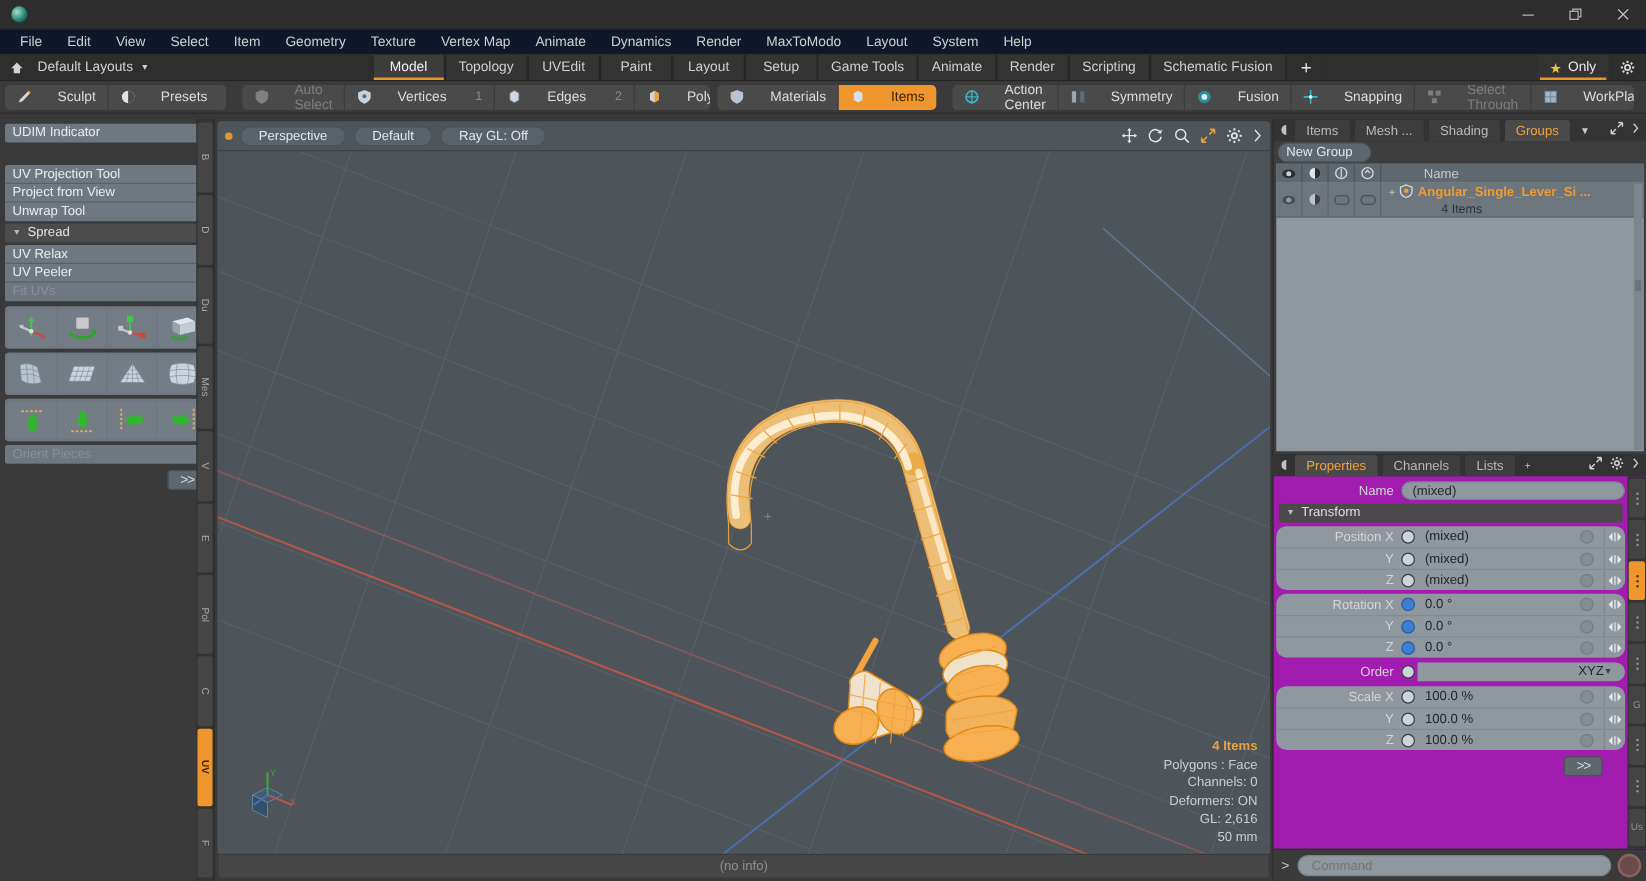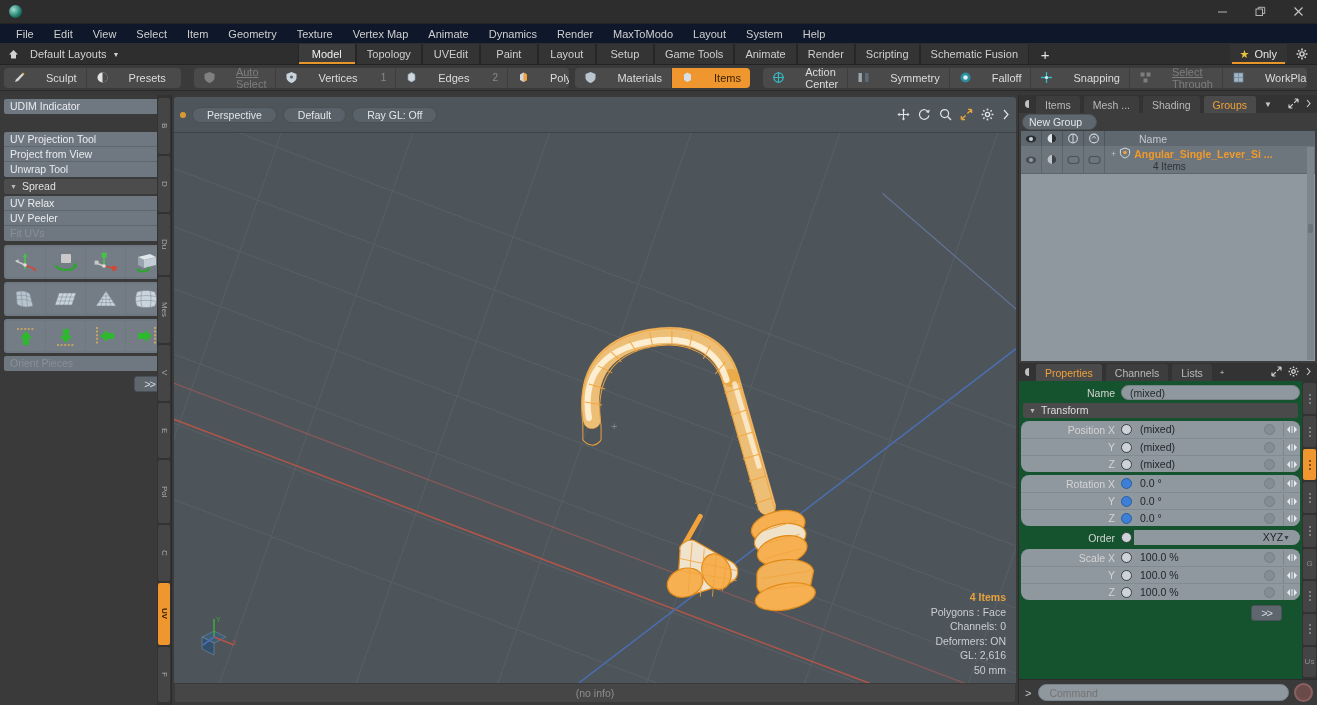--- a/index.html
+++ b/index.html
@@ -85,21 +85,21 @@
   }
   .mgroup {
     display: flex; align-items: stretch; background: #4a4a4a; border-radius: 4px;
     height: 20px; overflow: hidden; margin-right: 6px;
   }
   .mbtn {
     display: flex; align-items: center; gap: 20px; padding: 0 9px; font-size: 11px;
     color: #dcdcdc; border-right: 1px solid #3d3d3d;
   }
   .mbtn:last-child { border-right: none; }
-  .mbtn.dim { color: #7d7d7d; text-decoration: underline; }
+  .mbtn.dim { color: #7d7d7d; }
   .mbtn.sel { background: #f0962e; color: #3a2300; }
   .mbtn .num { color: #8a8a8a; font-size: 10px; margin-left: 3px; }
   .mbtn.sel .num { color: #6b4205; }
   .sep-gap { width: 8px; }
 
   
   .ic { width: 13px; height: 13px; flex: 0 0 auto; display:block; }
 
   
   .main { position: absolute; left: 0; top: 95px; right: 0; bottom: 0; display: flex; }
@@ -147,21 +147,21 @@
     flex: 1 1 auto; margin: 1px 1px; background: #454545; border-radius: 2px;
     writing-mode: vertical-rl; text-orientation: mixed;
     font-size: 8px; color: #a8a8a8; display: flex; align-items: center; justify-content: center;
     overflow: hidden; min-height: 0;
   }
   .vtab.sel { background: #f0962e; color: #3a2300; font-weight: bold; }
 
   
   .viewwrap { flex: 1 1 auto; display: flex; flex-direction: column; background: #3a3a3a; padding: 2px; }
   .vp-header {
-    height: 36px; background: #4e565c; display: flex; align-items: center;
+    height: 24px; background: #4e565c; display: flex; align-items: center;
     padding: 0 6px; border-radius: 3px 3px 0 0; gap: 6px;
     border-bottom: 1px solid #3c4349;
   }
   .vp-dot { width: 6px; height: 6px; border-radius: 50%; background: #d99a33; flex: 0 0 auto; }
   .vp-btn {
     background: #5a6269; border: 1px solid #4a5157; border-radius: 9px;
     padding: 1px 14px; font-size: 10.5px; color: #e2e6ea; line-height: 12px;
   }
   .vp-tools { margin-left: auto; display: flex; align-items: center; gap: 8px; color: #dfe3e7; }
   .vp-tools svg { display: block; }
@@ -231,21 +231,21 @@
   .trname .gname {
     color: #f09a2b; font-weight: bold; font-size: 10.5px; white-space: nowrap; overflow: hidden;
   }
   .trname .line2 { color: #2e3338; font-size: 10px; padding-left: 42px; }
   .tree-scroll {
     position: absolute; right: 1px; top: 16px; bottom: 1px; width: 7px; background: #7d858d;
   }
   .tree-thumb { position: absolute; top: 36%; left: 1px; right: 1px; height: 9px; background: #6b737b; border-radius: 2px; }
 
   
-  .props-pane { flex: 1 1 auto; display: flex; flex-direction: column; background: #14532d; min-height: 0; }
+  .props-pane { flex: 1 1 auto; display: flex; flex-direction: column; background: #a21caf; min-height: 0; }
   .props-body { flex: 1 1 auto; display: flex; min-height: 0; }
   .props-main { flex: 1 1 auto; padding: 3px 2px 0 2px; overflow: hidden; }
   .prow { display: flex; align-items: center; height: 17px; margin-bottom: 1px; }
   .plabel { width: 100px; text-align: right; padding-right: 6px; font-size: 10.5px; color: #d4d4d4; }
   .pfield {
     flex: 1 1 auto; background: #8f979f; color: #252a2e; font-size: 10.5px;
     border-radius: 8px; padding: 0 8px; line-height: 15px; height: 15px; border: 1px solid #7a828a;
   }
   .pgrouphdr {
     background: #4a4a4a; color: #dedede; height: 15px; line-height: 15px; font-size: 10.5px;
@@ -474,21 +474,21 @@
             <rect x="1.5" y="2" width="3.4" height="9" fill="#9aa6b0"></rect>
             <rect x="8.1" y="2" width="3.4" height="9" fill="#5e6a74"></rect>
           </svg>
         <span>Symmetry</span>
       </div>
       <div class="mbtn">
         <svg class="ic" viewBox="0 0 13 13">
             <circle cx="6.5" cy="6.5" r="5" fill="#2e8d9b"></circle>
             <circle cx="6.5" cy="6.5" r="2.3" fill="#d6f2f6"></circle>
           </svg>
-        <span>Falloff</span>
+        <span>Fusion</span>
       </div>
       <div class="mbtn">
         <svg class="ic" viewBox="0 0 13 13">
             <g stroke="#35b7c4" stroke-width="1.3">
               <line x1="6.5" y1="1" x2="6.5" y2="12"></line>
               <line x1="1" y1="6.5" x2="12" y2="6.5"></line>
             </g>
             <circle cx="6.5" cy="6.5" r="1.5" fill="#d6f2f6"></circle>
           </svg>
         <span>Snapping</span>

